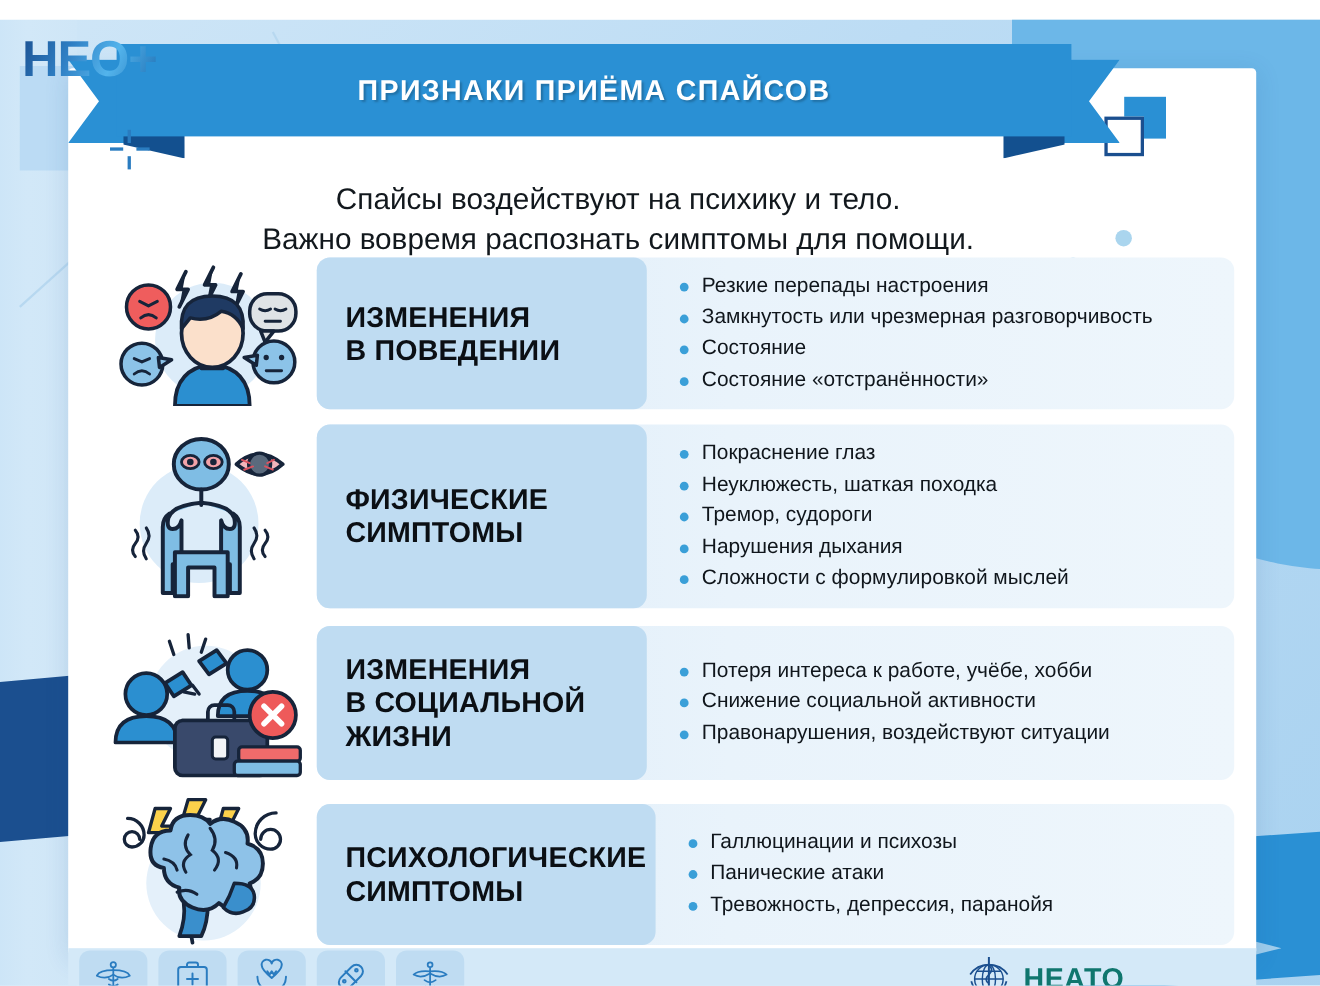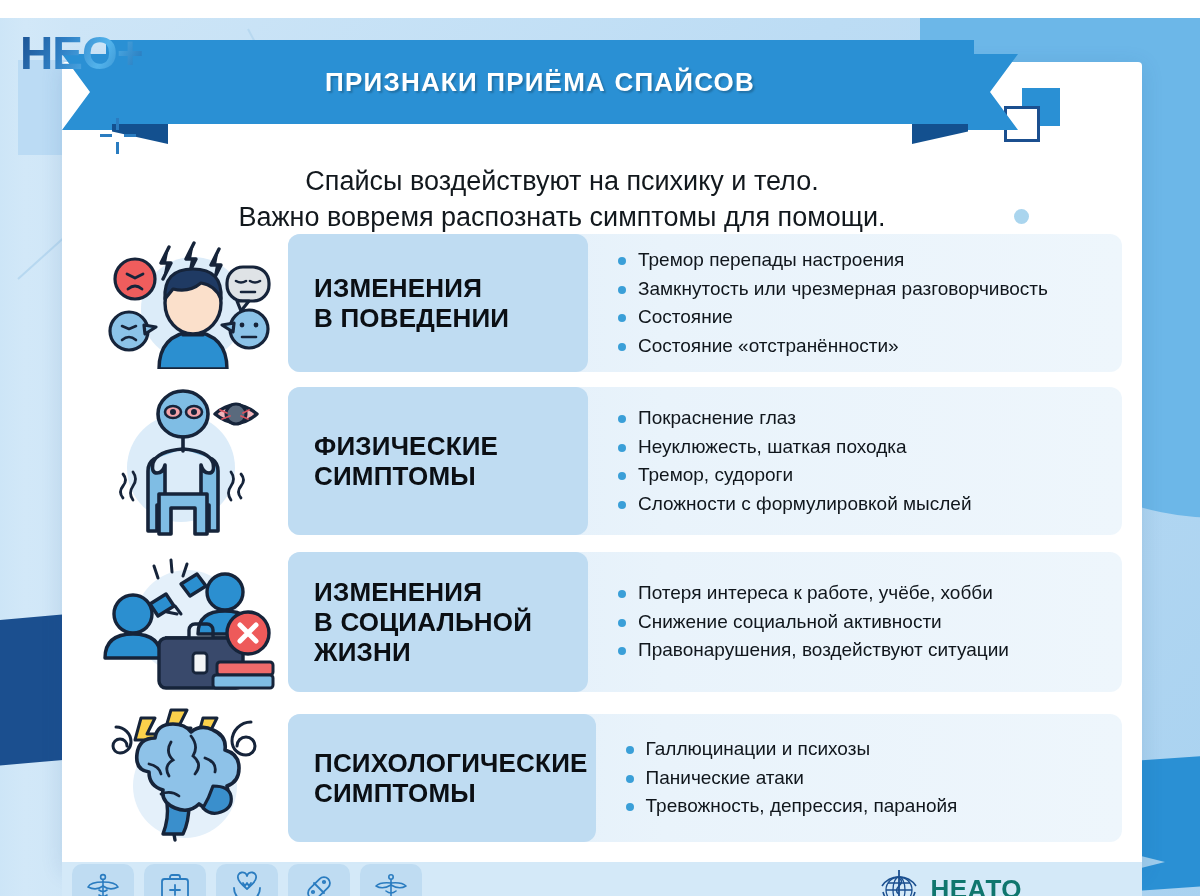--- a/index.html
+++ b/index.html
@@ -365,21 +365,21 @@
         </svg>
       </div>
       <div class="row-body">
         <div class="row-label">
           <h2>
             <span>ИЗМЕНЕНИЯ</span><br>
             <span>В ПОВЕДЕНИИ</span>
           </h2>
         </div>
         <ul class="row-list">
-          <li>Тремор перепады настроения</li>
+          <li>Резкие перепады настроения</li>
           <li>Замкнутость или чрезмерная разговорчивость</li>
           <li>Состояние</li>
           <li>Состояние «отстранённости»</li>
         </ul>
       </div>
     </div>
 
     <div class="row row-2">
       <div class="row-art">
         <svg width="186" height="150" viewBox="0 0 186 150">
@@ -414,20 +414,21 @@
         <div class="row-label">
           <h2>
             <span>ФИЗИЧЕСКИЕ</span><br>
             <span>СИМПТОМЫ</span>
           </h2>
         </div>
         <ul class="row-list">
           <li>Покраснение глаз</li>
           <li>Неуклюжесть, шаткая походка</li>
           <li>Тремор, судороги</li>
+          <li>Нарушения дыхания</li>
           <li>Сложности с формулировкой мыслей</li>
         </ul>
       </div>
     </div>
 
     <div class="row row-3">
       <div class="row-art">
         <svg width="186" height="144" viewBox="0 0 186 144">
           <circle cx="90" cy="72" r="52" fill="#e4f0fa"></circle>
           <g stroke="#16243a" stroke-width="3.4" fill="#2b8fd0" stroke-linejoin="round">

